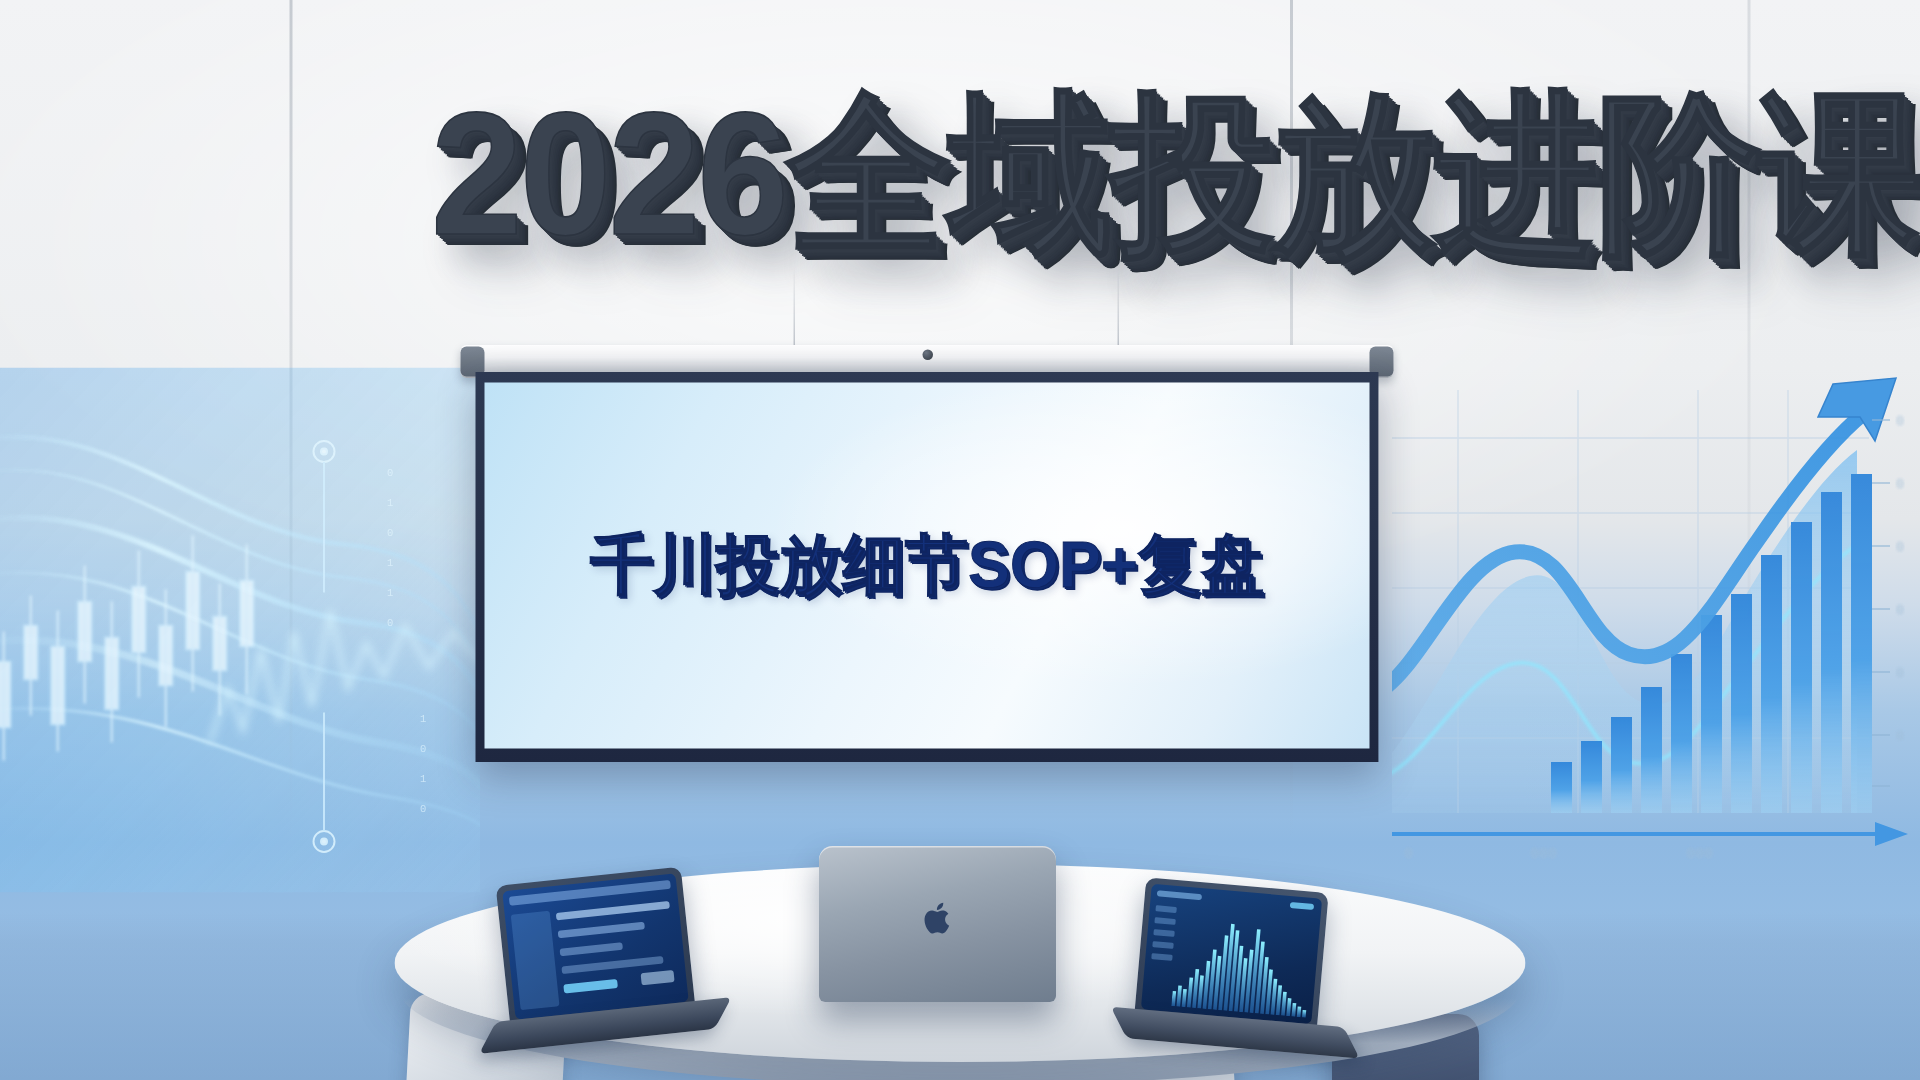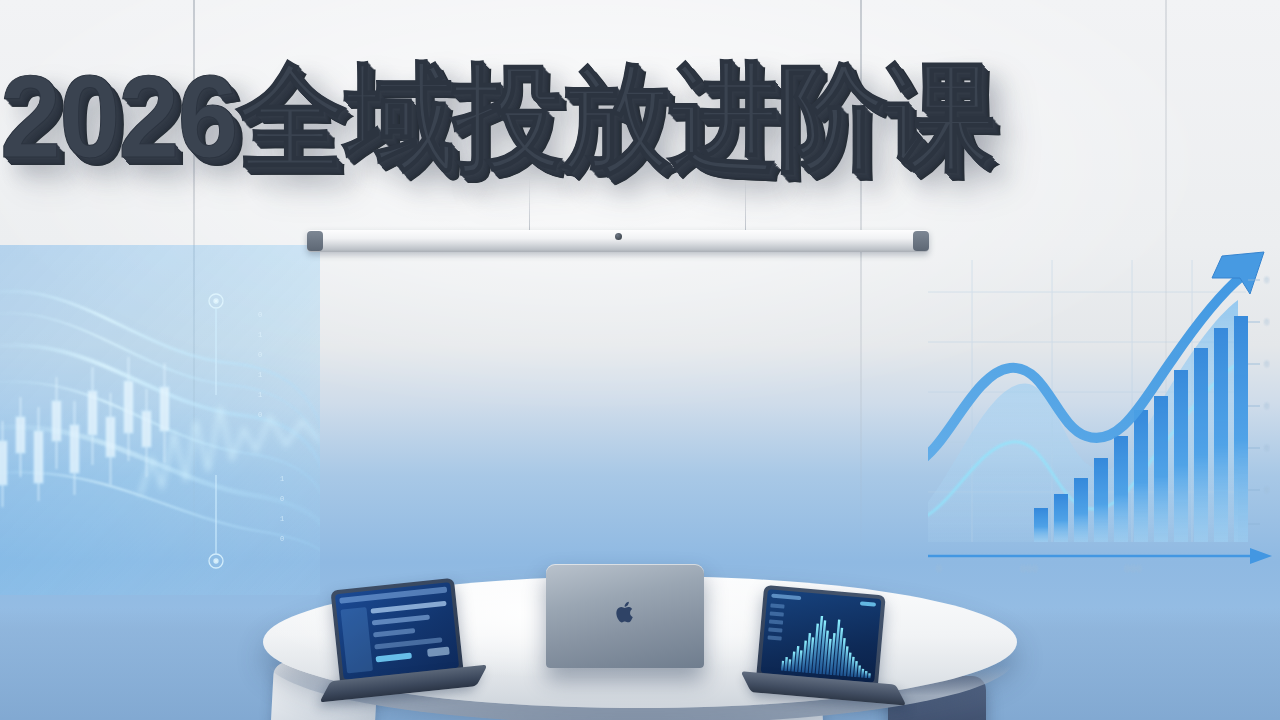--- a/index.html
+++ b/index.html
@@ -17,21 +17,21 @@
   }
   .wall-sheen{position:absolute;inset:0;
     background:radial-gradient(ellipse 70% 50% at 46% 22%,rgba(255,255,255,.75),rgba(255,255,255,0) 70%);
     mix-blend-mode:screen;}
   .seam{position:absolute;top:0;width:2px;background:linear-gradient(180deg,rgba(160,168,178,.55),rgba(160,168,178,.18) 70%,rgba(160,168,178,0));}
 
   .floor{position:absolute;left:0;right:0;bottom:0;height:112px;
     background:linear-gradient(180deg,rgba(150,185,220,.0),rgba(138,175,214,.55) 18%,rgba(120,160,203,.75) 100%);}
 
   
-  .title-wrap{position:absolute;left:0;right:0;top:62px;text-align:left;z-index:40;pointer-events:none;}
+  .title-wrap{position:absolute;left:0;right:0;top:62px;text-align:right;z-index:40;pointer-events:none;}
   .title{
     display:inline-block;
     font-size:110px;line-height:1;font-weight:900;letter-spacing:-2px;
     color:#3a4350;
     -webkit-text-stroke:1px #2c3440;
     text-shadow:
       1px 1px 0 #343c48, 2px 2px 0 #323a46, 3px 3px 0 #303844,
       4px 4px 0 #2e3642, 5px 5px 0 #2c3440, 6px 6px 0 #2a313d,
       7px 7px 0 #283039, 8px 7px 0 #262d36,
       14px 14px 22px rgba(60,70,85,.35),
@@ -284,20 +284,25 @@
     </svg>
   </div>
 
   <div class="screen-assembly">
     <div class="screen-drop-l"></div>
     <div class="screen-drop-r"></div>
     <div class="roller">
       <div class="roller-cap l"></div>
       <div class="roller-cap r"></div>
       <div class="roller-knob"></div>
+    </div>
+    <div class="screen-frame">
+      <div class="screen-face">
+        <div class="screen-text">千川投放细节SOP+复盘</div>
+      </div>
     </div>
 
   </div>
 
   <div class="scene">
 
     <div class="chair" style="left:272px;bottom:60px;z-index:31;">
       <div class="back" style="width:104px;height:86px;background:linear-gradient(160deg,#f3f5f7,#d2d9e1 62%,#b9c2cd);box-shadow:0 6px 12px rgba(40,60,90,.25);transform:skewX(-6deg) rotate(-3deg);"></div>
     </div>
     <div class="chair" style="left:572px;bottom:68px;z-index:31;">

